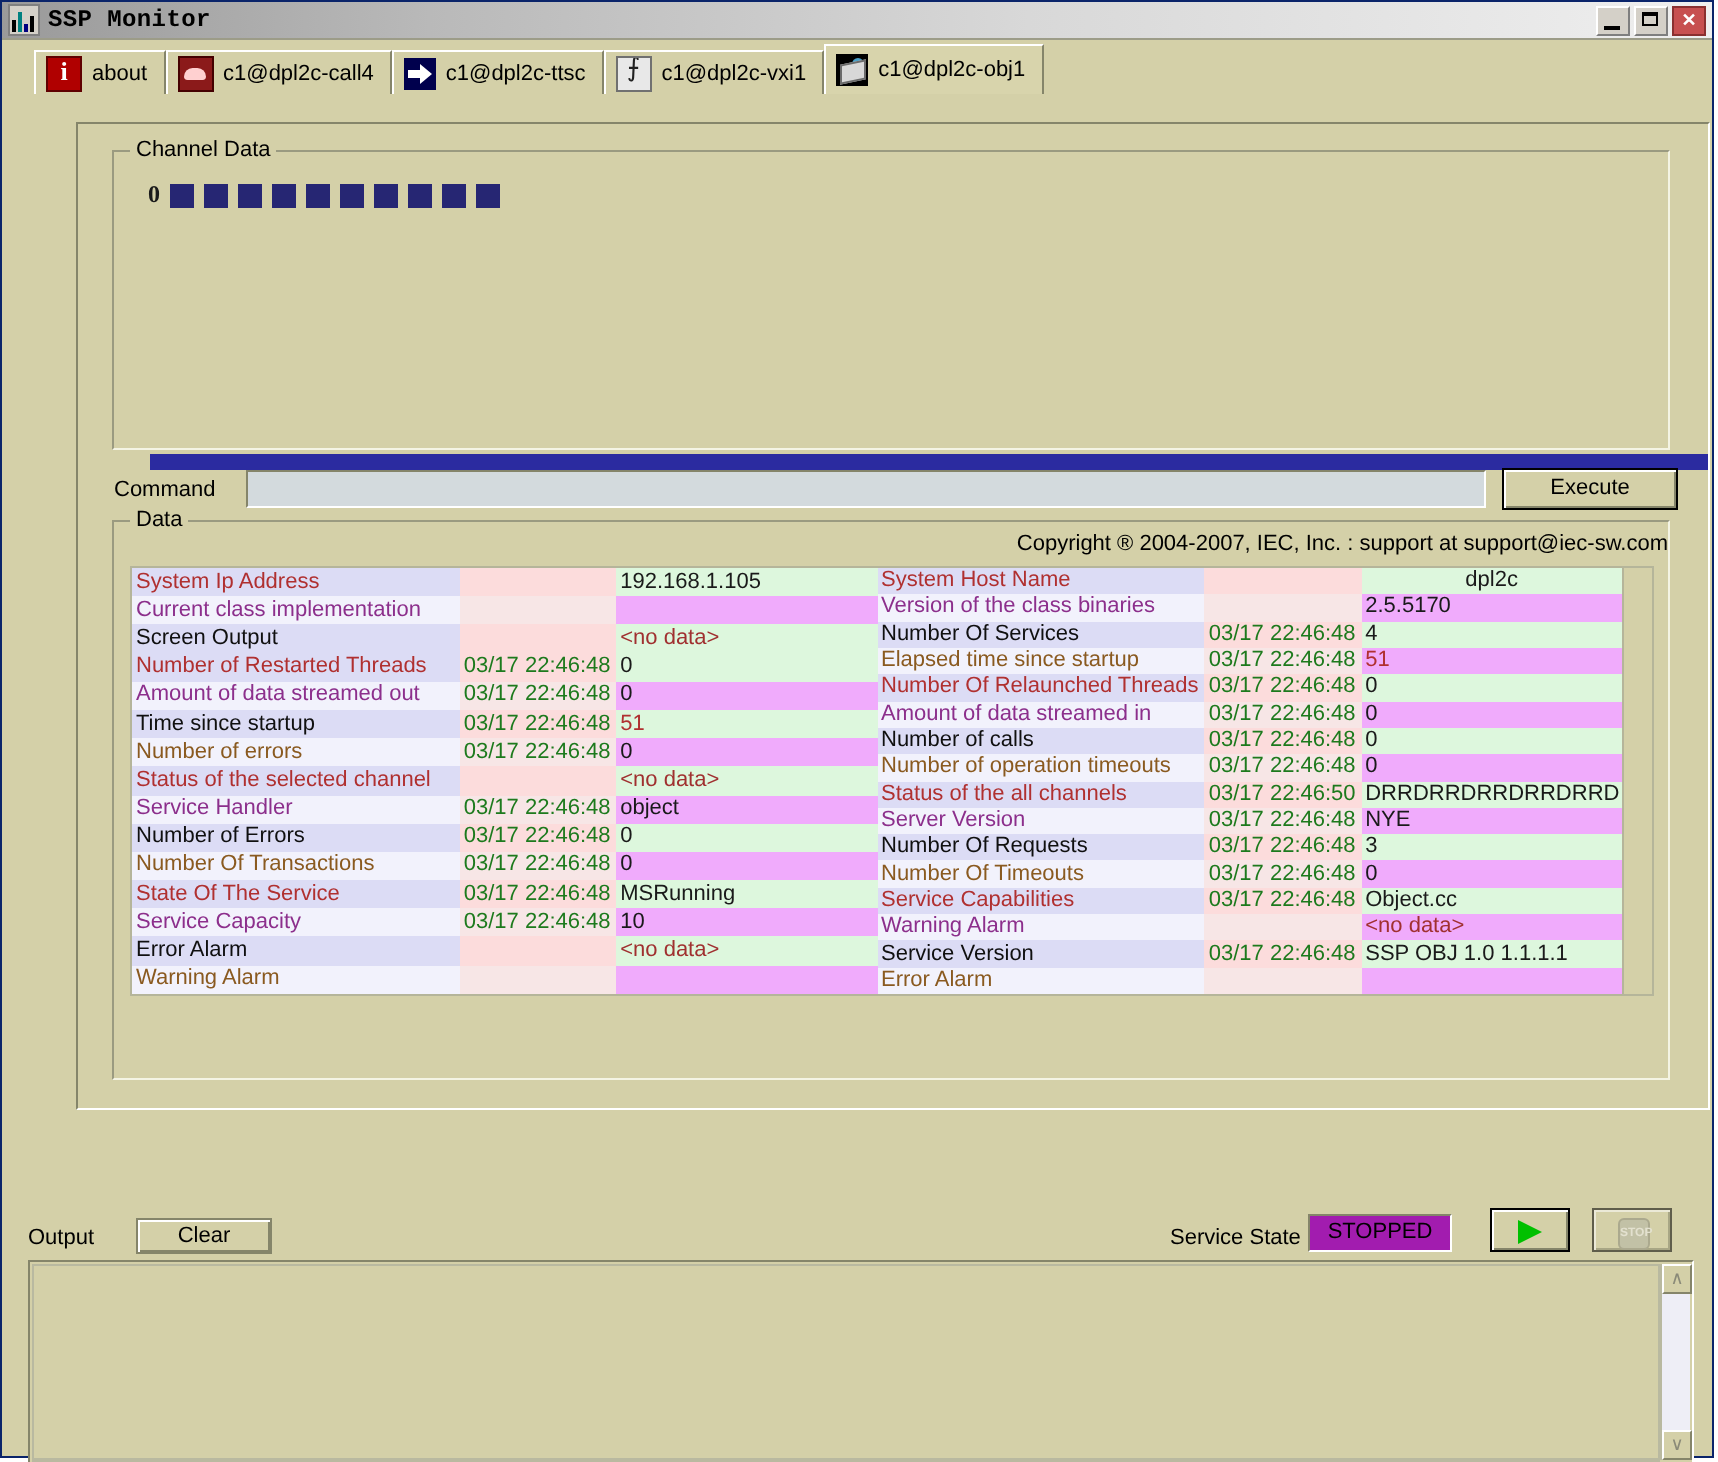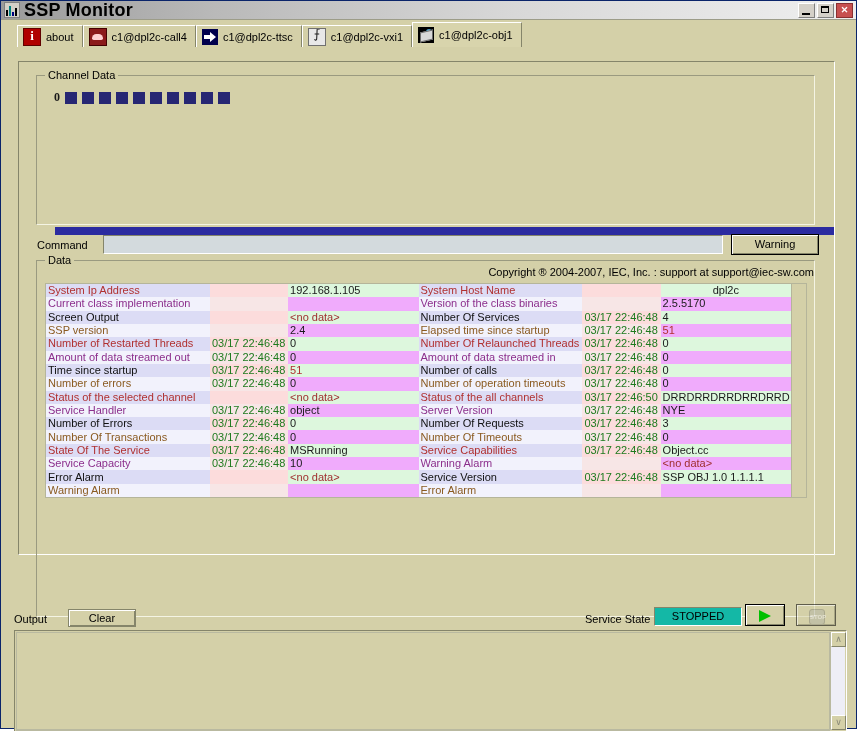--- a/index.html
+++ b/index.html
@@ -45,22 +45,22 @@
   .title-icon i {
     position: absolute; bottom: 1px; display: block; background: #000080;
   }
   .title-icon i:nth-child(1) { left: 1px; width: 2px; height: 6px; background:#000000;}
   .title-icon i:nth-child(2) { left: 4px; width: 2px; height: 10px; background:#008080;}
   .title-icon i:nth-child(3) { left: 7px; width: 2px; height: 4px; background:#000080;}
   .title-icon i:nth-child(4) { left: 10px; width: 2px; height: 8px; background:#000000;}
 
   .title-text {
     font-weight: bold;
-    font-size: 18px;
-    font-family: Liberation Sans, sans-serif;
+    font-size: 12px;
+    font-family: Liberation Mono, monospace;
     color: #000000;
     white-space: nowrap;
     letter-spacing: .2px;
   }
   .titlebuttons {
     position: absolute;
     right: 3px; top: 2px;
     display: flex;
     gap: 2px;
   }
@@ -157,21 +157,21 @@
   .client {
     position:absolute;
     left:1px; right:1px;
     top:46px; bottom:1px;
     background:#d4d0a8;
   }
 
   
   .upper-panel {
     position:absolute;
-    left:16px; top:14px;
+    left:36px; top:14px;
     width: 817px; height: 494px;
     border:1px solid #85856a;
     border-right-color:#ffffff; border-bottom-color:#ffffff;
     box-sizing:border-box;
     background:#d4d0a8;
   }
 
   
   .groupbox {
     position:absolute;
@@ -234,21 +234,21 @@
     cursor:default;
   }
   .btn.flat { border:1px solid #85856a; box-shadow: inset 1px 1px 0 #ffffff, inset -1px -1px 0 #85856a; }
   #execute-button {
     position:absolute; left:712px; top:172px;
     width:88px; height:21px;
     line-height:19px;
   }
 
   
-  #data-group { left:17px; top:198px; width:779px; height:357px; }
+  #data-group { left:17px; top:198px; width:779px; height:280px; }
   .copyright {
     position:absolute; left:0; right:0; top:5px;
     text-align:right;
     font-size:11px;
     color:#000;
   }
 
   
   .tables {
     position:absolute;
@@ -306,22 +306,22 @@
 
   
   .output-label { position:absolute; left:12px; top:566px; font-size:11px; color:#000; }
   #clear-button {
     position:absolute; left:66px; top:562px;
     width:68px; height:18px; line-height:16px;
   }
   .svc-label { position:absolute; left:583px; top:566px; font-size:11px; color:#000; }
   .svc-state {
     position:absolute; left:652px; top:560px;
-    width:88px; height:19px;
-    background:#14b8a6;
+    width:72px; height:19px;
+    background:#a21caf;
     border:1px solid #85856a;
     border-right-color:#ffffff; border-bottom-color:#ffffff;
     box-sizing:border-box;
     font-size:11px;
     line-height:17px;
     text-align:center;
     color:#000;
   }
   #start-button {
     position:absolute; left:743px; top:557px;
@@ -473,21 +473,21 @@
           <span class="chan-box" style="background: rgb(38, 38, 115);"></span>
         </div>
       </div>
 
       <div class="progress-wrap">
         <div class="progress-fill" id="progress-fill" style="width: 100%; background: rgb(43, 43, 160);"></div>
       </div>
 
       <span class="cmd-label">Command</span>
       <input class="cmd-input" id="command-input" type="text" placeholder="" style="">
-      <div class="btn" id="execute-button">Warning</div>
+      <div class="btn" id="execute-button">Execute</div>
 
       <div class="groupbox" id="data-group">
         <span class="gb-title">Data</span>
         <div class="copyright">Copyright ® 2004-2007, IEC, Inc. : support at support@iec-sw.com</div>
 
         <div class="tables">
           <table class="halftable" id="left-table">
             <colgroup>
                 <col class="col-label">
                 <col class="col-time">
@@ -501,25 +501,20 @@
                 </tr>
                 <tr>
                   <td class="bg-white t-purple">Current class implementation</td>
                   <td class="bg-pink2 t-green"></td>
                   <td class="bg-grn2 t-val"></td>
                 </tr>
                 <tr>
                   <td class="bg-lav t-dark">Screen Output</td>
                   <td class="bg-pink t-green"></td>
                   <td class="bg-grn t-nodata">&lt;no data&gt;</td>
-                </tr>
-                <tr>
-                  <td class="bg-white t-brown">SSP version</td>
-                  <td class="bg-pink2 t-green"></td>
-                  <td class="bg-grn2 t-val">2.4</td>
                 </tr>
                 <tr>
                   <td class="bg-lav t-red">Number of Restarted Threads</td>
                   <td class="bg-pink t-green">03/17 22:46:48</td>
                   <td class="bg-grn t-val">0</td>
                 </tr>
                 <tr>
                   <td class="bg-white t-purple">Amount of data streamed out</td>
                   <td class="bg-pink2 t-green">03/17 22:46:48</td>
                   <td class="bg-grn2 t-val">0</td>

